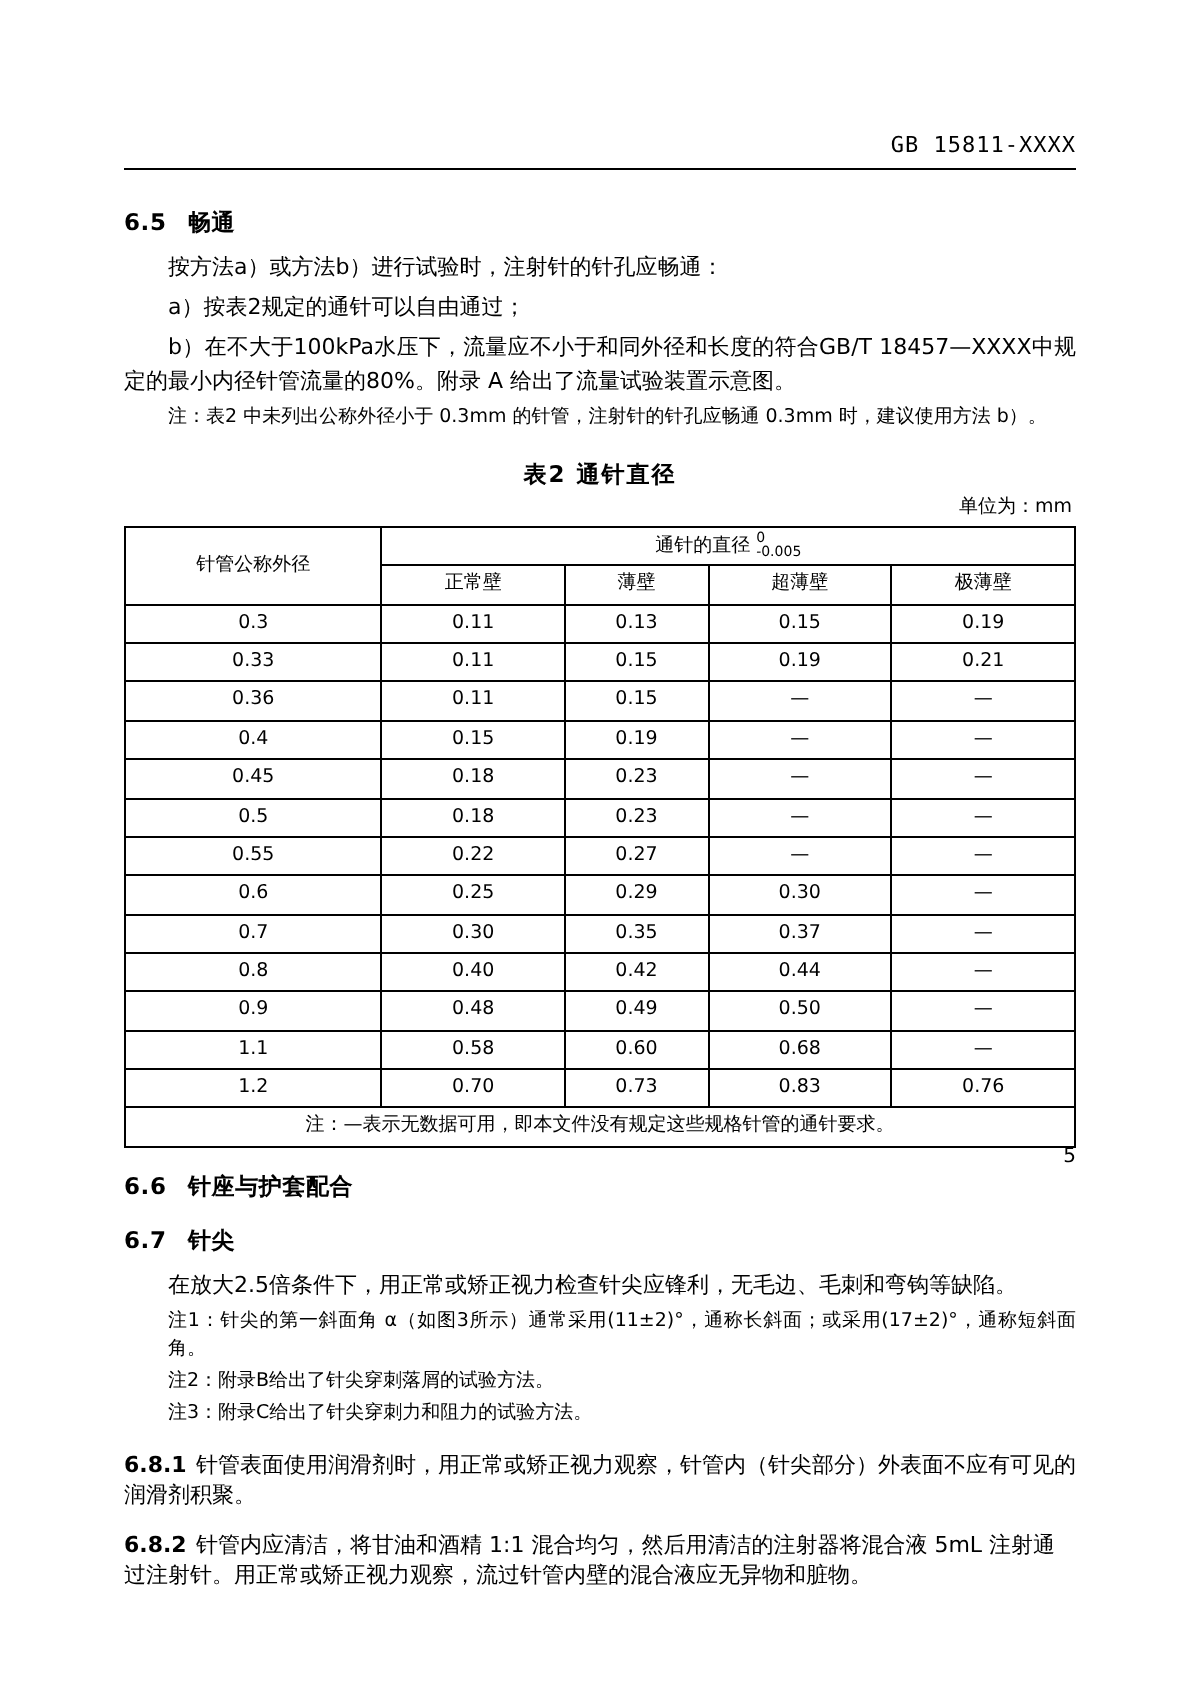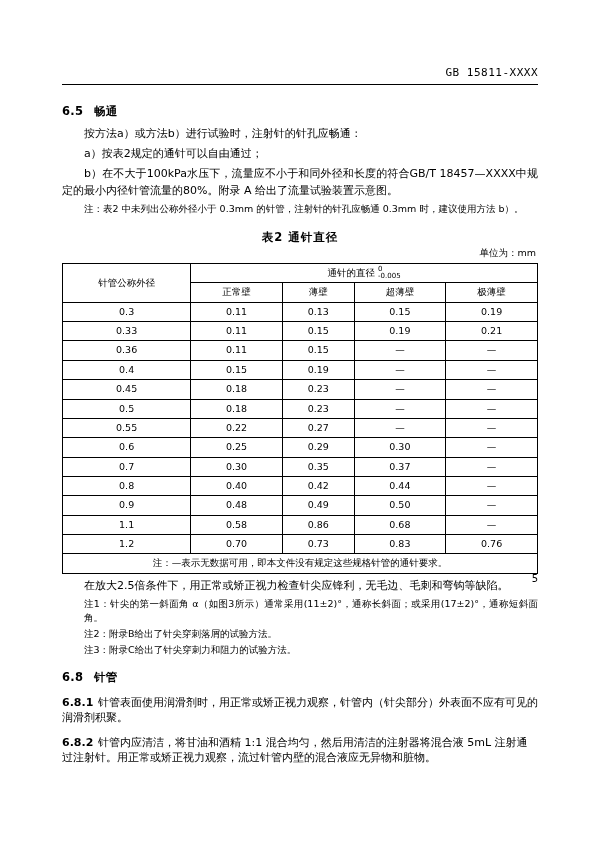--- a/index.html
+++ b/index.html
@@ -237,46 +237,49 @@
         <tr>
           <td>0.9</td>
           <td>0.48</td>
           <td>0.49</td>
           <td>0.50</td>
           <td>—</td>
         </tr>
         <tr>
           <td>1.1</td>
           <td>0.58</td>
-          <td>0.86</td>
+          <td>0.60</td>
           <td>0.68</td>
           <td>—</td>
         </tr>
         <tr>
           <td>1.2</td>
           <td>0.70</td>
           <td>0.73</td>
           <td>0.83</td>
           <td>0.76</td>
         </tr>
         <tr>
           <td class="note-cell" colspan="5">注：—表示无数据可用，即本文件没有规定这些规格针管的通针要求。</td>
         </tr>
       </tbody>
     </table>
 
-
+    <div class="sec-head">
+      <span class="num">6.6</span><span>针座与护套配合</span>
+    </div>
+
+    <div class="sec-head">
+      <span class="num">6.7</span><span>针尖</span>
+    </div>
     <p class="para">在放大2.5倍条件下，用正常或矫正视力检查针尖应锋利，无毛边、毛刺和弯钩等缺陷。</p>
     <p class="note">注1：针尖的第一斜面角 α（如图3所示）通常采用(11±2)°，通称长斜面；或采用(17±2)°，通称短斜面角。</p>
     <p class="note">注2：附录B给出了针尖穿刺落屑的试验方法。</p>
     <p class="note">注3：附录C给出了针尖穿刺力和阻力的试验方法。</p>
 
-    <div class="sec-head">
-      <span class="num">6.8</span><span>针管</span>
-    </div>
 
     <div class="sec-head-sub">
       <span class="num">6.8.1</span><span style="font-weight:normal;">针管表面使用润滑剂时，用正常或矫正视力观察，针管内（针尖部分）外表面不应有可见的润滑剂积聚。</span>
     </div>
 
     <div class="sec-head-sub">
       <span class="num">6.8.2</span><span style="font-weight:normal;">针管内应清洁，将甘油和酒精 1:1 混合均匀，然后用清洁的注射器将混合液 5mL 注射通过注射针。用正常或矫正视力观察，流过针管内壁的混合液应无异物和脏物。</span>
     </div>
 
   </div>

